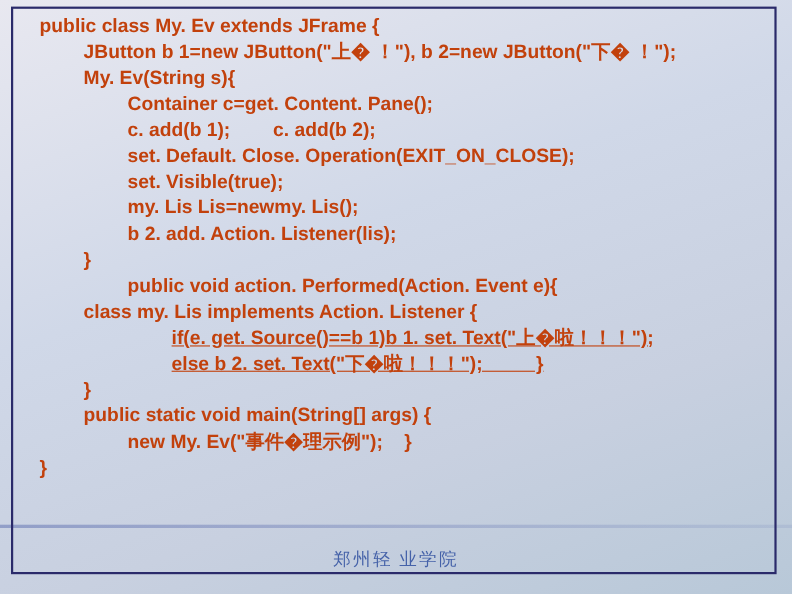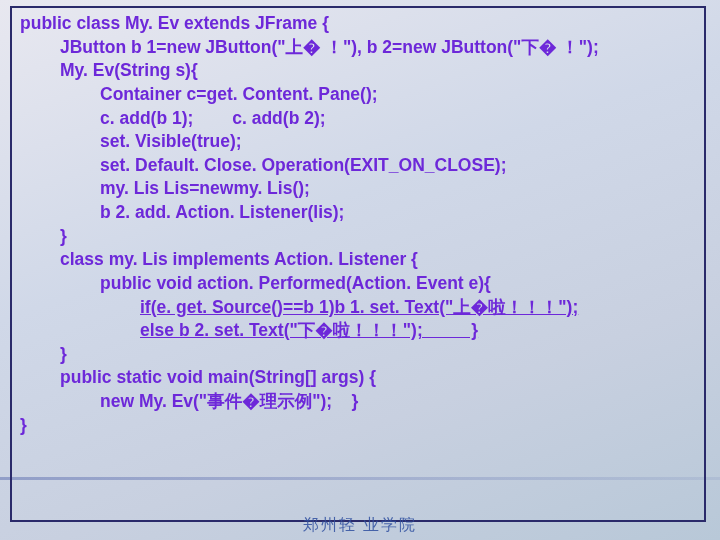--- a/index.html
+++ b/index.html
@@ -20,30 +20,31 @@
     bottom: 18px;
     border: 2px solid #2a2a6a;
     background: rgba(255,255,255,0.0);
     padding: 4px 8px;
     box-sizing: border-box;
   }
   .code-line {
     font-family: Arial, sans-serif;
     font-weight: bold;
     font-size: 17.5px;
-    color: #6d28d9;
+    color: #c2410c;
     line-height: 1.35;
     white-space: pre;
+    margin-left: 16px;
   }
   .i1 { padding-left: 40px; }
   .i2 { padding-left: 80px; }
   .i3 { padding-left: 120px; text-decoration: underline; }
   .footer-text {
     position: absolute;
-    bottom: 4px;
+    bottom: 20px;
     left: 50%;
     transform: translateX(-50%);
     color: #3050a0;
     font-size: 16px;
     font-family: "SimSun","KaiTi", serif;
     letter-spacing: 2px;
     opacity: 0.85;
   }
   .bg-accent {
     position: absolute;
@@ -58,27 +59,27 @@
 <body>
 
 <div class="bg-accent"></div>
 
 <div class="code-box">
   <div class="code-line">public class My. Ev extends JFrame {</div>
   <div class="code-line i1">JButton b 1=new JButton("上� ！"), b 2=new JButton("下� ！");</div>
   <div class="code-line i1">My. Ev(String s){</div>
   <div class="code-line i2">Container c=get. Content. Pane();</div>
   <div class="code-line i2">c. add(b 1);        c. add(b 2);</div>
+  <div class="code-line i2">set. Default. Close. Operation(EXIT_ON_CLOSE);</div>
   <div class="code-line i2">set. Visible(true);</div>
-  <div class="code-line i2">set. Default. Close. Operation(EXIT_ON_CLOSE);</div>
   <div class="code-line i2">my. Lis Lis=newmy. Lis();</div>
   <div class="code-line i2">b 2. add. Action. Listener(lis);</div>
   <div class="code-line i1">}</div>
+  <div class="code-line i2">public void action. Performed(Action. Event e){</div>
   <div class="code-line i1">class my. Lis implements Action. Listener {</div>
-  <div class="code-line i2">public void action. Performed(Action. Event e){</div>
   <div class="code-line i3">if(e. get. Source()==b 1)b 1. set. Text("上�啦！！！");</div>
   <div class="code-line i3">else b 2. set. Text("下�啦！！！");          }</div>
   <div class="code-line i1">}</div>
   <div class="code-line i1">public static void main(String[] args) {</div>
   <div class="code-line i2">new My. Ev("事件�理示例");    }</div>
   <div class="code-line">}</div>
 </div>
 
 <div class="footer-text">郑州轻 业学院</div>
 

